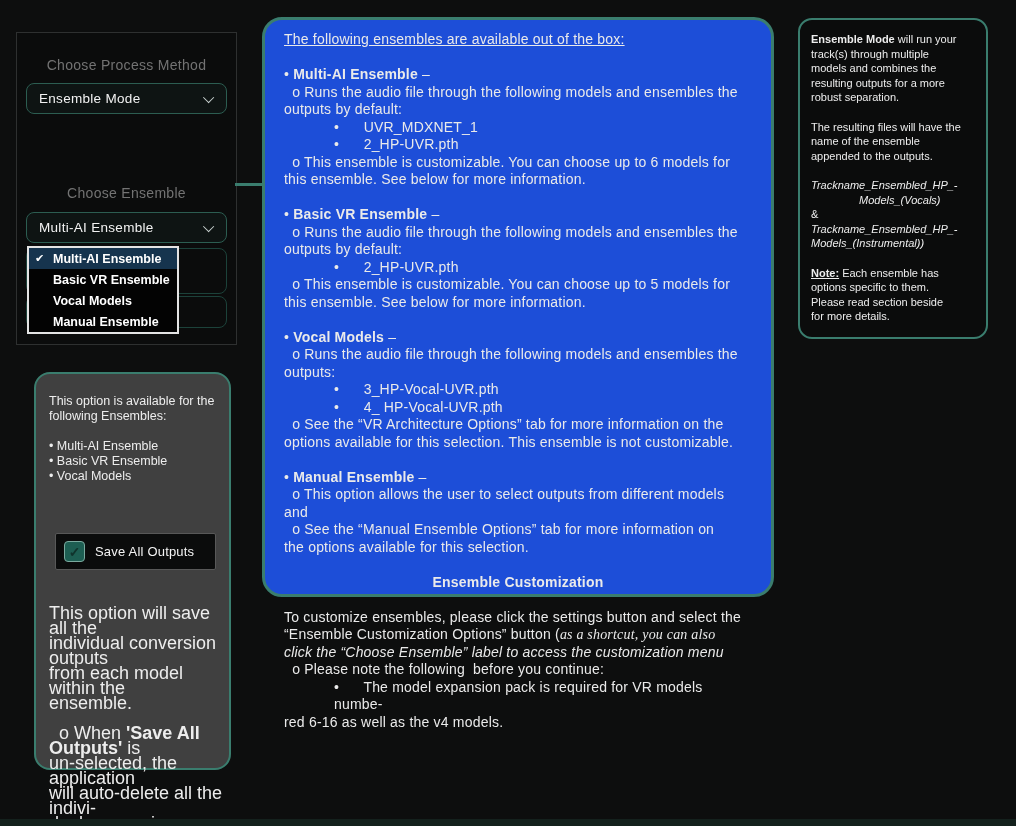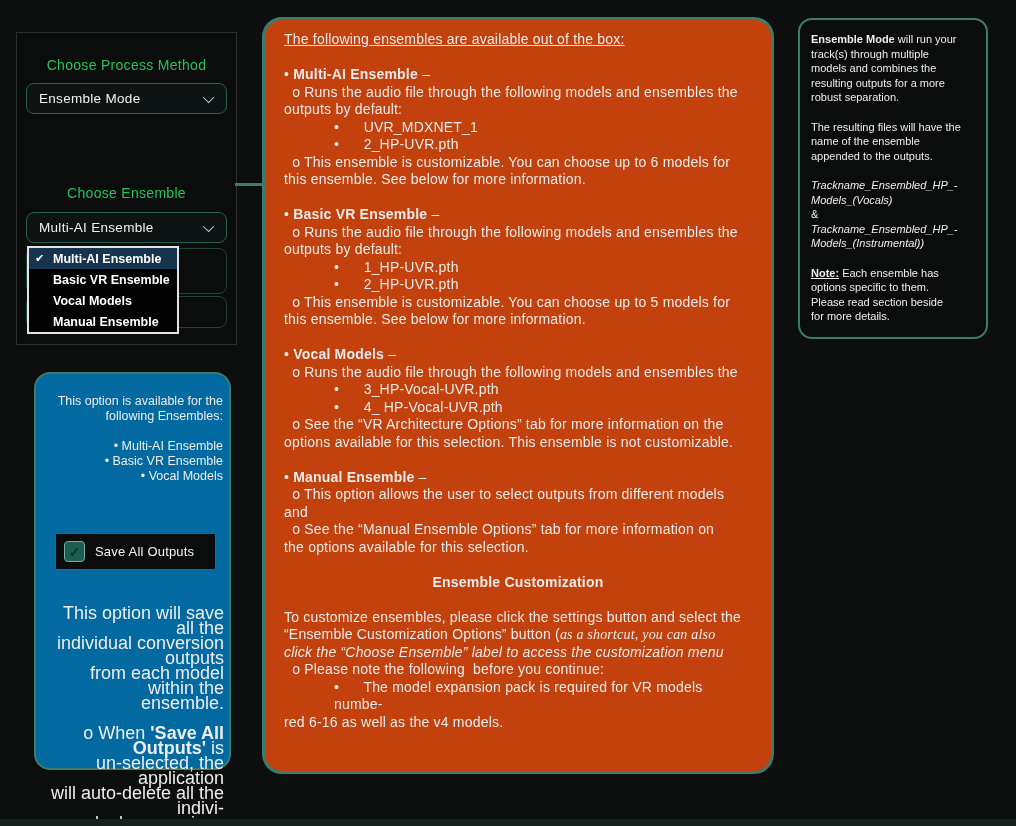--- a/index.html
+++ b/index.html
@@ -8,21 +8,21 @@
 
   
   .ln{white-space:pre-wrap;}
   .gap{height:var(--lh);}
   .sub{padding-left:50px;}
   .center{text-align:center;}
 
   
   .panel-a{position:absolute;left:16px;top:32px;width:219px;height:311px;
            background:#0B0C0C;border:1px solid #2E3030;}
-  .blue-label{position:absolute;left:0;width:100%;text-align:center;color:#22c55e;
+  .blue-label{position:absolute;left:0;width:100%;text-align:center;color:#737373;
               font-size:14px;letter-spacing:.3px;}
   .lbl-process{top:24px;}
   .lbl-ensemble{top:152px;}
   .dd{position:absolute;left:9px;width:201px;height:31px;box-sizing:border-box;
       border:1px solid #2C5D51;border-radius:8px;background:#0E1413;color:#F2F2F2;
       font-size:13.5px;letter-spacing:.3px;display:flex;align-items:center;padding:0 12px;}
   .dd1{top:50px;} .dd2{top:179px;}
   .chev{margin-left:auto;width:7px;height:7px;border-left:1.6px solid #C9D2D0;
         border-bottom:1.6px solid #C9D2D0;transform:rotate(-45deg) translateY(-2px);}
   .ghost{position:absolute;left:9px;width:201px;box-sizing:border-box;
@@ -35,34 +35,34 @@
   .menu-item{height:21px;display:flex;align-items:center;color:#FFFFFF;font-size:12.5px;
              font-weight:700;padding-left:24px;position:relative;}
   .menu-item.selected{background:#16344E;}
   .menu-check{position:absolute;left:6px;font-size:11px;font-weight:400;color:#FFFFFF;}
 
   
   .connector{position:absolute;left:235px;top:183px;width:28px;height:3px;background:#3A7D6E;}
 
   
   .panel-b{position:absolute;left:34px;top:372px;width:197px;height:398px;box-sizing:border-box;
-           background:#0369a1;border:2px solid #3A7D6E;border-radius:16px;text-align:right;--lh:15px;}
+           background:#404040;border:2px solid #3A7D6E;border-radius:16px;--lh:15px;}
   .pb-top{position:absolute;left:13px;top:20px;right:6px;font-size:12.5px;line-height:15px;color:#EDEDED;}
   .pb-bottom{position:absolute;left:13px;top:232px;right:5px;font-size:18px;line-height:15px;color:#EDEDED;}
   .check-frame{position:absolute;left:19px;top:159px;width:161px;height:37px;box-sizing:border-box;
                border:1px solid #585858;border-radius:2px;display:flex;align-items:center;
                padding-left:8px;background:#0B0C0C;}
   .checkbox{width:21px;height:21px;box-sizing:border-box;background:#1D5E52;border:1px solid #7AA99E;
             border-radius:4px;display:flex;align-items:center;justify-content:center;}
   .tick{color:#10332C;font-size:14px;font-weight:700;line-height:1;}
   .check-label{color:#F4F4F4;font-size:13px;margin-left:10px;letter-spacing:.2px;}
 
   
-  .panel-c{position:absolute;left:262px;top:17px;width:512px;height:757px;box-sizing:border-box;
-           background:#c2410c;border:3px solid #3A7D6E;border-radius:20px;padding:11px 19px;
+  .panel-c{position:absolute;left:262px;top:17px;width:512px;height:580px;box-sizing:border-box;
+           background:#1d4ed8;border:3px solid #3A7D6E;border-radius:20px;padding:11px 19px;
            --lh:17.5px;font-size:14px;line-height:17.5px;color:#EAEAEA;letter-spacing:.2px;}
 
   
   .panel-d{position:absolute;left:798px;top:18px;width:190px;height:321px;box-sizing:border-box;
            background:#0B0C0C;border:2px solid #3A7D6E;border-radius:14px;padding:12px 11px;
            --lh:14.6px;font-size:11px;line-height:14.6px;color:#EDEDED;}
 
   
   .bottom-strip{position:absolute;left:0;right:0;bottom:0;height:7px;background:#14211D;}
 </style>
@@ -141,27 +141,27 @@
       <div class="ln"><span>  o Runs the audio file through the following models and ensembles the</span></div>
       <div class="ln"><span>outputs by default:</span></div>
       <div class="ln sub"><span>•      UVR_MDXNET_1</span></div>
       <div class="ln sub"><span>•      2_HP-UVR.pth</span></div>
       <div class="ln"><span>  o This ensemble is customizable. You can choose up to 6 models for</span></div>
       <div class="ln"><span>this ensemble. See below for more information.</span></div>
       <div class="gap"></div>
       <div class="ln"><span>• </span><span style="font-weight: bold;">Basic VR Ensemble</span><span> –</span></div>
       <div class="ln"><span>  o Runs the audio file through the following models and ensembles the</span></div>
       <div class="ln"><span>outputs by default:</span></div>
-      <div class="ln sub"><span>•      1_HP-UVR.pth</span></div>
       <div class="ln sub"><span>•      2_HP-UVR.pth</span></div>
       <div class="ln"><span>  o This ensemble is customizable. You can choose up to 5 models for</span></div>
       <div class="ln"><span>this ensemble. See below for more information.</span></div>
       <div class="gap"></div>
       <div class="ln"><span>• </span><span style="font-weight: bold;">Vocal Models</span><span> –</span></div>
       <div class="ln"><span>  o Runs the audio file through the following models and ensembles the</span></div>
+      <div class="ln"><span>outputs:</span></div>
       <div class="ln sub"><span>•      3_HP-Vocal-UVR.pth</span></div>
       <div class="ln sub"><span>•      4_ HP-Vocal-UVR.pth</span></div>
       <div class="ln"><span>  o See the “VR Architecture Options” tab for more information on the</span></div>
       <div class="ln"><span>options available for this selection. This ensemble is not customizable.</span></div>
       <div class="gap"></div>
       <div class="ln"><span>• </span><span style="font-weight: bold;">Manual Ensemble</span><span> –</span></div>
       <div class="ln"><span>  o This option allows the user to select outputs from different models</span></div>
       <div class="ln"><span>and</span></div>
       <div class="ln"><span>  o See the “Manual Ensemble Options” tab for more information on</span></div>
       <div class="ln"><span>the options available for this selection.</span></div>
@@ -181,21 +181,21 @@
       <div class="ln"><span>track(s) through multiple</span></div>
       <div class="ln"><span>models and combines the</span></div>
       <div class="ln"><span>resulting outputs for a more</span></div>
       <div class="ln"><span>robust separation.</span></div>
       <div class="gap"></div>
       <div class="ln"><span>The resulting files will have the</span></div>
       <div class="ln"><span>name of the ensemble</span></div>
       <div class="ln"><span>appended to the outputs.</span></div>
       <div class="gap"></div>
       <div class="ln"><span style="font-style: italic;">Trackname_Ensembled_HP_-</span></div>
-      <div class="ln"><span style="font-style: italic;">Models_(Vocals)</span></div>
+      <div class="ln"><span style="font-style: italic; margin-left: 48px;">Models_(Vocals)</span></div>
       <div class="ln"><span>&amp;</span></div>
       <div class="ln"><span style="font-style: italic;">Trackname_Ensembled_HP_-</span></div>
       <div class="ln"><span style="font-style: italic;">Models_(Instrumental))</span></div>
       <div class="gap"></div>
       <div class="ln"><span style="font-weight: bold; text-decoration: underline;">Note:</span><span> Each ensemble has</span></div>
       <div class="ln"><span>options specific to them.</span></div>
       <div class="ln"><span>Please read section beside</span></div>
       <div class="ln"><span>for more details.</span></div>
     </div>
 

